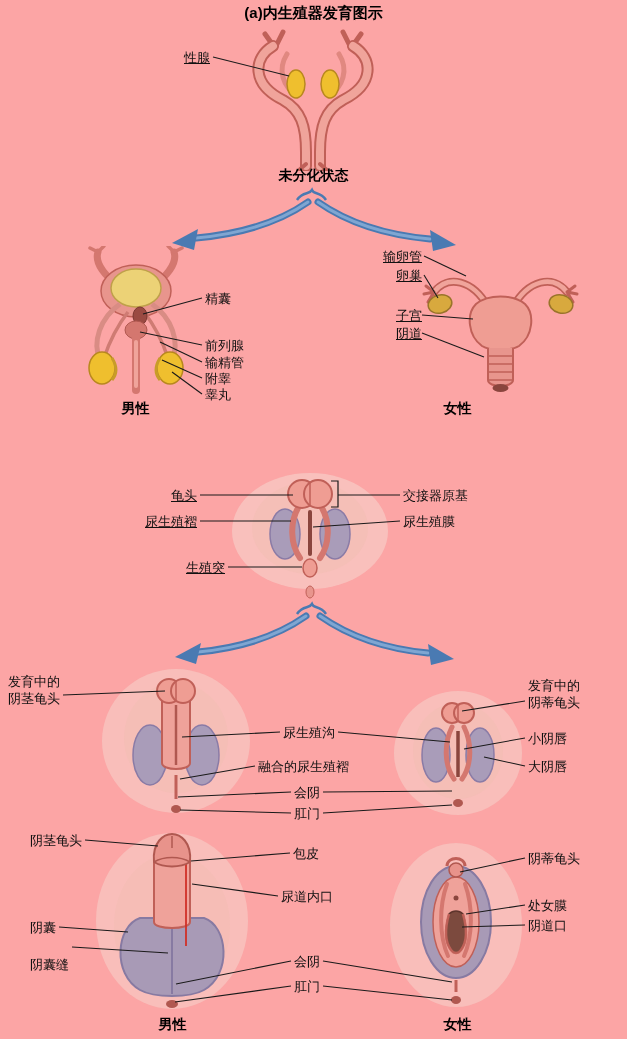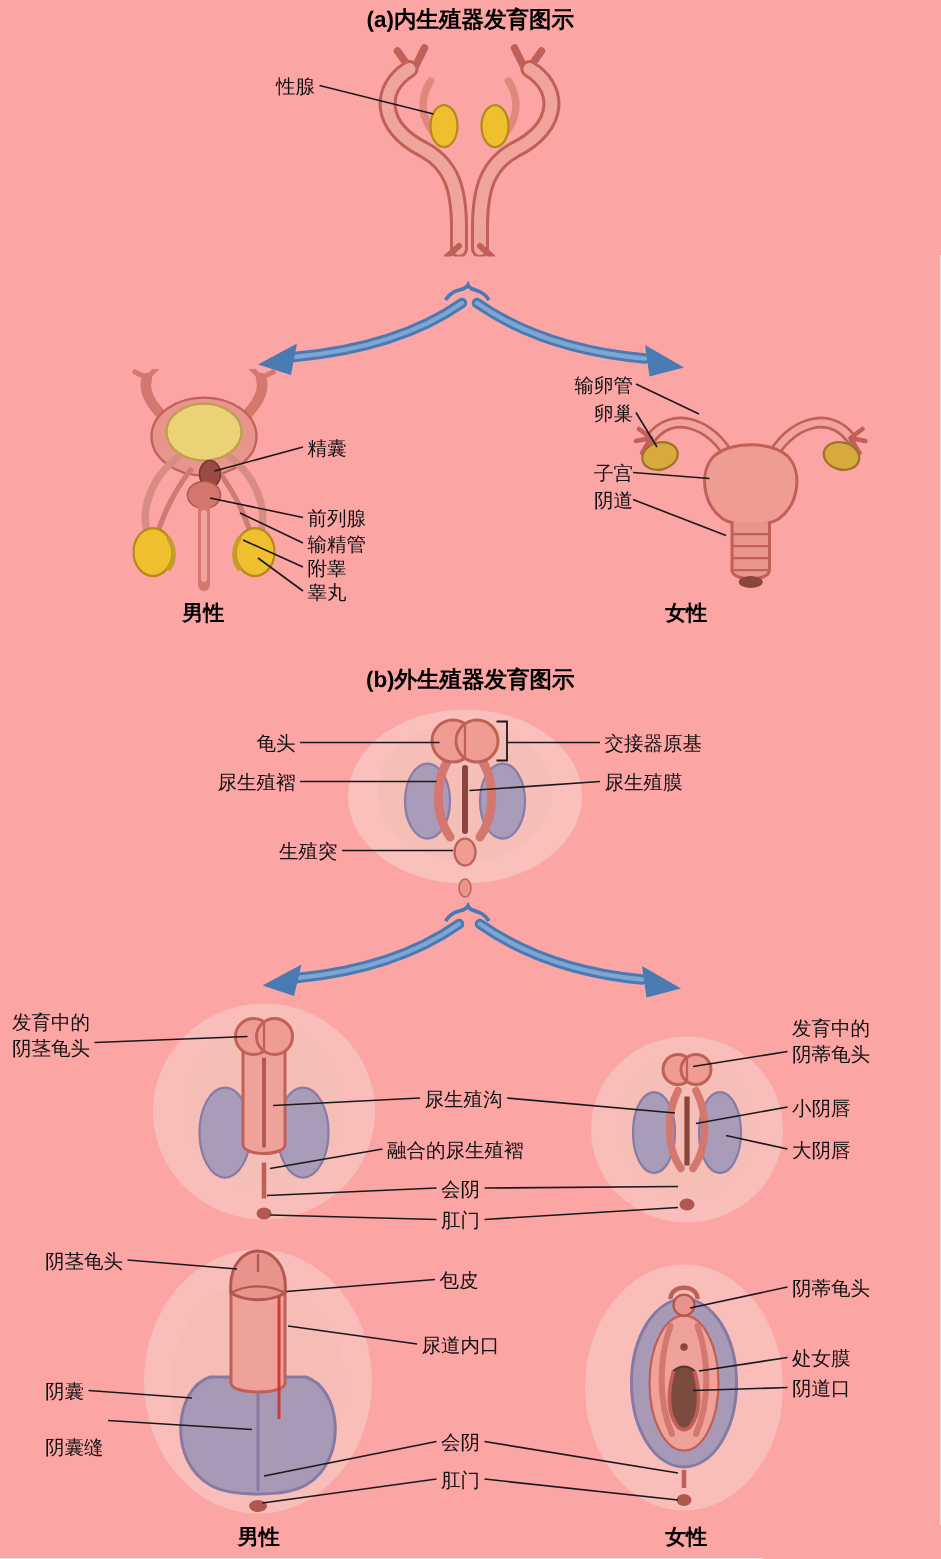--- a/index.html
+++ b/index.html
@@ -2,32 +2,32 @@
 <html><head>
 <meta charset="utf-8">
 <style>
   * { margin:0; padding:0; box-sizing:border-box; }
   html,body { background:#ffffff; }
   body { font-family:"Liberation Sans","DejaVu Sans",sans-serif; }
   .stage { position:relative; width:627px; height:1039px; background:#fca5a5; overflow:hidden; }
   .ttl { position:absolute; left:0; width:627px; text-align:center; font-size:15px; font-weight:bold; color:#000; z-index:6; }
   .sub { position:absolute; left:0; width:627px; text-align:center; font-size:14px; font-weight:bold; color:#000; z-index:6; }
   .lbl { position:absolute; font-size:13px; color:#111; white-space:nowrap; line-height:17px; z-index:6; }
-  .lbl.r { text-align:right; }
+  .lbl.r { text-align:right;text-decoration:underline; }
   .cap { position:absolute; font-size:14px; font-weight:bold; color:#000; text-align:center; z-index:6; }
   .illus { position:absolute; z-index:2; }
   .overlay { position:absolute; left:0; top:0; z-index:4; pointer-events:none; }
 </style>
 </head>
 <body>
 
 <div class="stage">
 
   <div class="ttl" style="top:4px;">(a)内生殖器发育图示</div>
-  <div class="ttl" style="top:444px;">(b)外生殖器发育图示</div>
+  <div class="sub" style="top:167px;">未分化状态</div>
 
   <div class="cap" style="left:103px; top:400px; width:65px;">男性</div>
   <div class="cap" style="left:425px; top:400px; width:65px;">女性</div>
   <div class="cap" style="left:140px; top:1016px; width:65px;">男性</div>
   <div class="cap" style="left:425px; top:1016px; width:65px;">女性</div>
 
   <div class="lbl r" style="right:417px; top:49px;">性腺</div>
   <div class="lbl" style="left:205px; top:290px;">精囊</div>
   <div class="lbl" style="left:205px; top:337px;">前列腺</div>
   <div class="lbl" style="left:205px; top:354px;">输精管</div>

